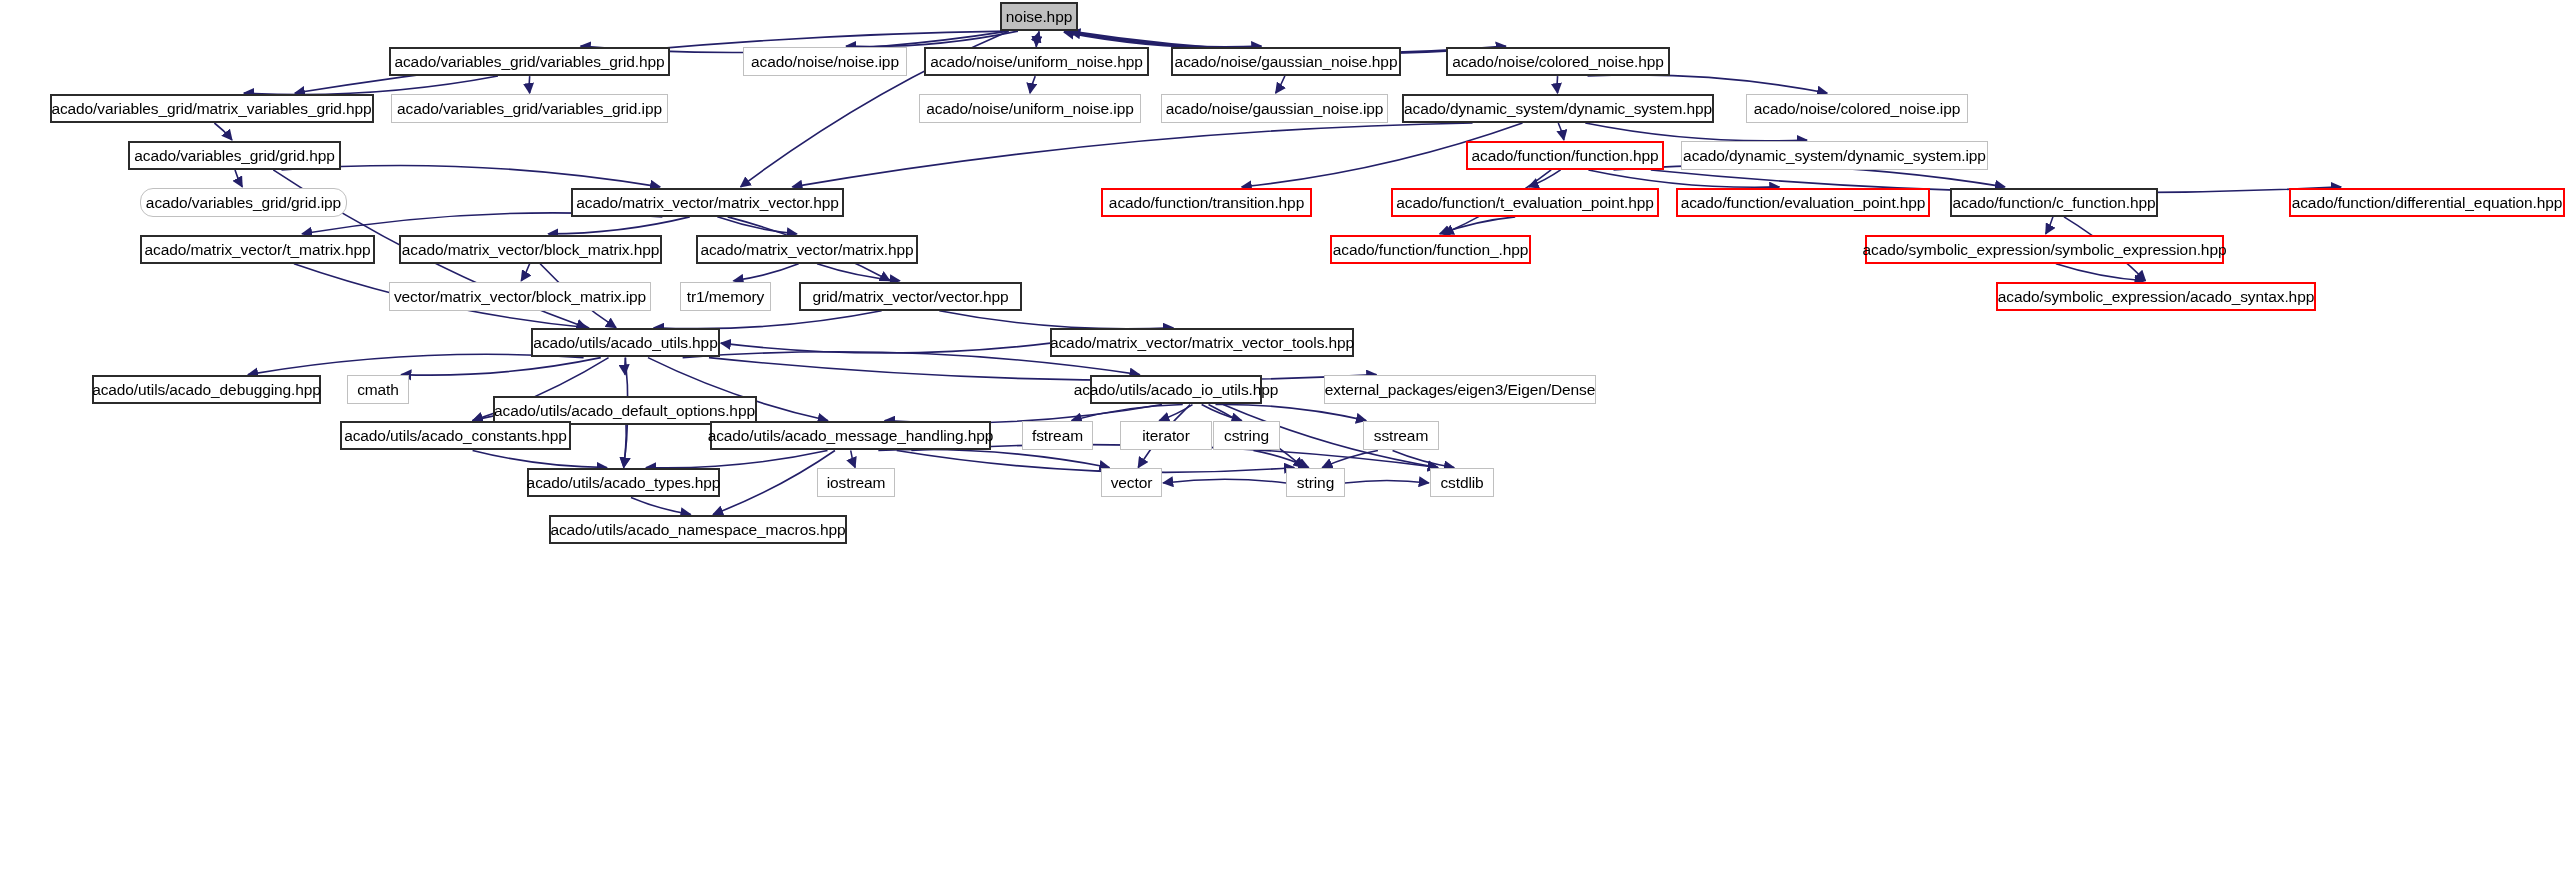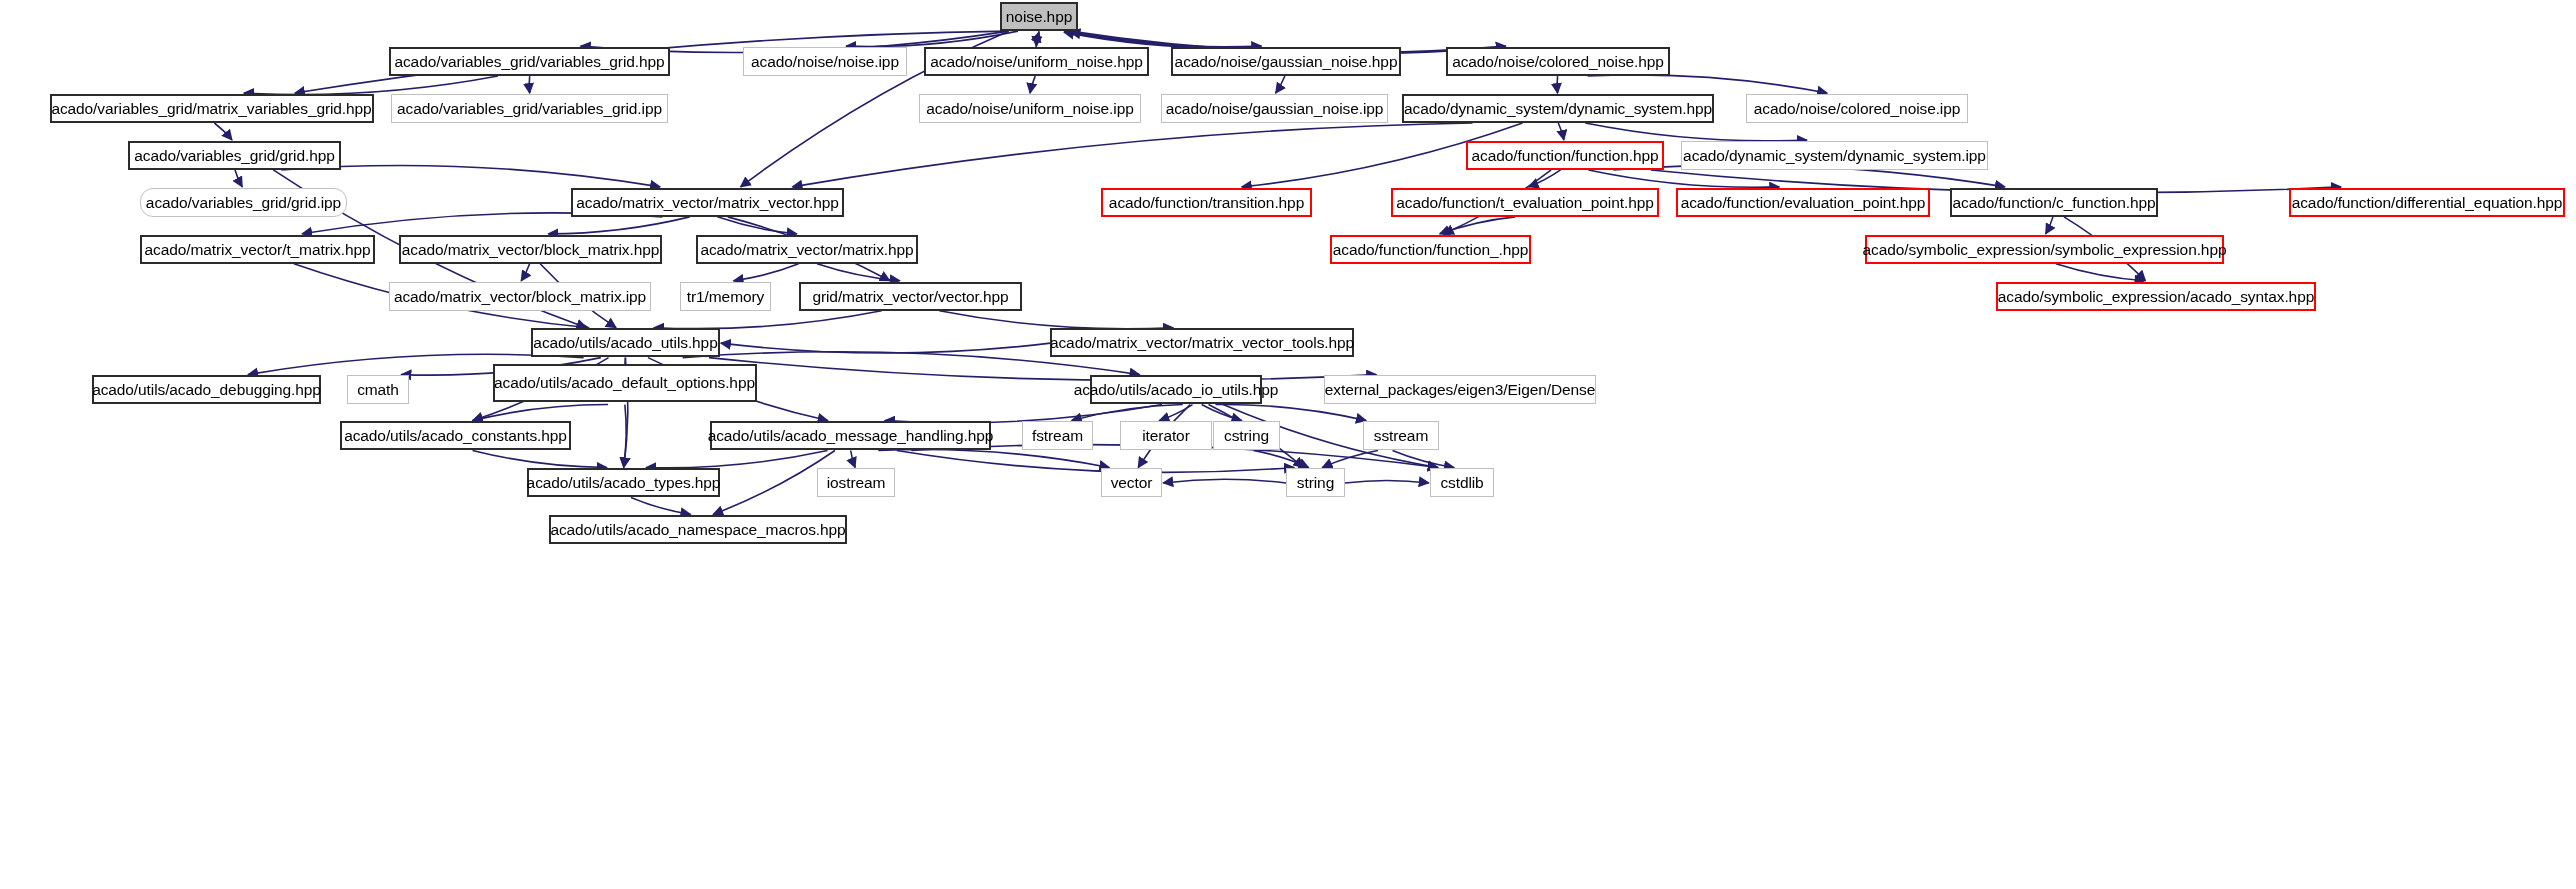--- a/index.html
+++ b/index.html
@@ -220,21 +220,21 @@
       <div class="node solid" style="left: 696px; top: 235px; width: 222px; height: 29px;">
         <span class="node-label">acado/matrix_vector/matrix.hpp</span>
       </div>
       <div class="node red" style="left: 1330px; top: 235px; width: 201px; height: 29px;">
         <span class="node-label">acado/function/function_.hpp</span>
       </div>
       <div class="node red" style="left: 1865px; top: 235px; width: 359px; height: 29px;">
         <span class="node-label">acado/symbolic_expression/symbolic_expression.hpp</span>
       </div>
       <div class="node light" style="left: 389px; top: 282px; width: 262px; height: 29px;">
-        <span class="node-label">acado/matrix_vector/block_matrix.ipp</span>
+        <span class="node-label">vector/matrix_vector/block_matrix.ipp</span>
       </div>
       <div class="node light" style="left: 680px; top: 282px; width: 91px; height: 29px;">
         <span class="node-label">tr1/memory</span>
       </div>
       <div class="node solid" style="left: 799px; top: 282px; width: 223px; height: 29px;">
         <span class="node-label">grid/matrix_vector/vector.hpp</span>
       </div>
       <div class="node red" style="left: 1996px; top: 282px; width: 320px; height: 29px;">
         <span class="node-label">acado/symbolic_expression/acado_syntax.hpp</span>
       </div>
@@ -243,21 +243,21 @@
       </div>
       <div class="node solid" style="left: 1050px; top: 328px; width: 304px; height: 29px;">
         <span class="node-label">acado/matrix_vector/matrix_vector_tools.hpp</span>
       </div>
       <div class="node solid" style="left: 92px; top: 375px; width: 229px; height: 29px;">
         <span class="node-label">acado/utils/acado_debugging.hpp</span>
       </div>
       <div class="node light" style="left: 347px; top: 375px; width: 62px; height: 29px;">
         <span class="node-label">cmath</span>
       </div>
-      <div class="node solid" style="left: 493px; top: 364px; width: 264px; height: 38px; padding-left: 6px;">
+      <div class="node solid" style="left: 493px; top: 396px; width: 264px; height: 29px; padding-left: 6px;">
         <span class="node-label">acado/utils/acado_default_options.hpp</span>
       </div>
       <div class="node solid" style="left: 1090px; top: 375px; width: 172px; height: 29px;">
         <span class="node-label">acado/utils/acado_io_utils.hpp</span>
       </div>
       <div class="node light" style="left: 1324px; top: 375px; width: 272px; height: 29px;">
         <span class="node-label">external_packages/eigen3/Eigen/Dense</span>
       </div>
       <div class="node solid" style="left: 340px; top: 421px; width: 231px; height: 29px;">
         <span class="node-label">acado/utils/acado_constants.hpp</span>

